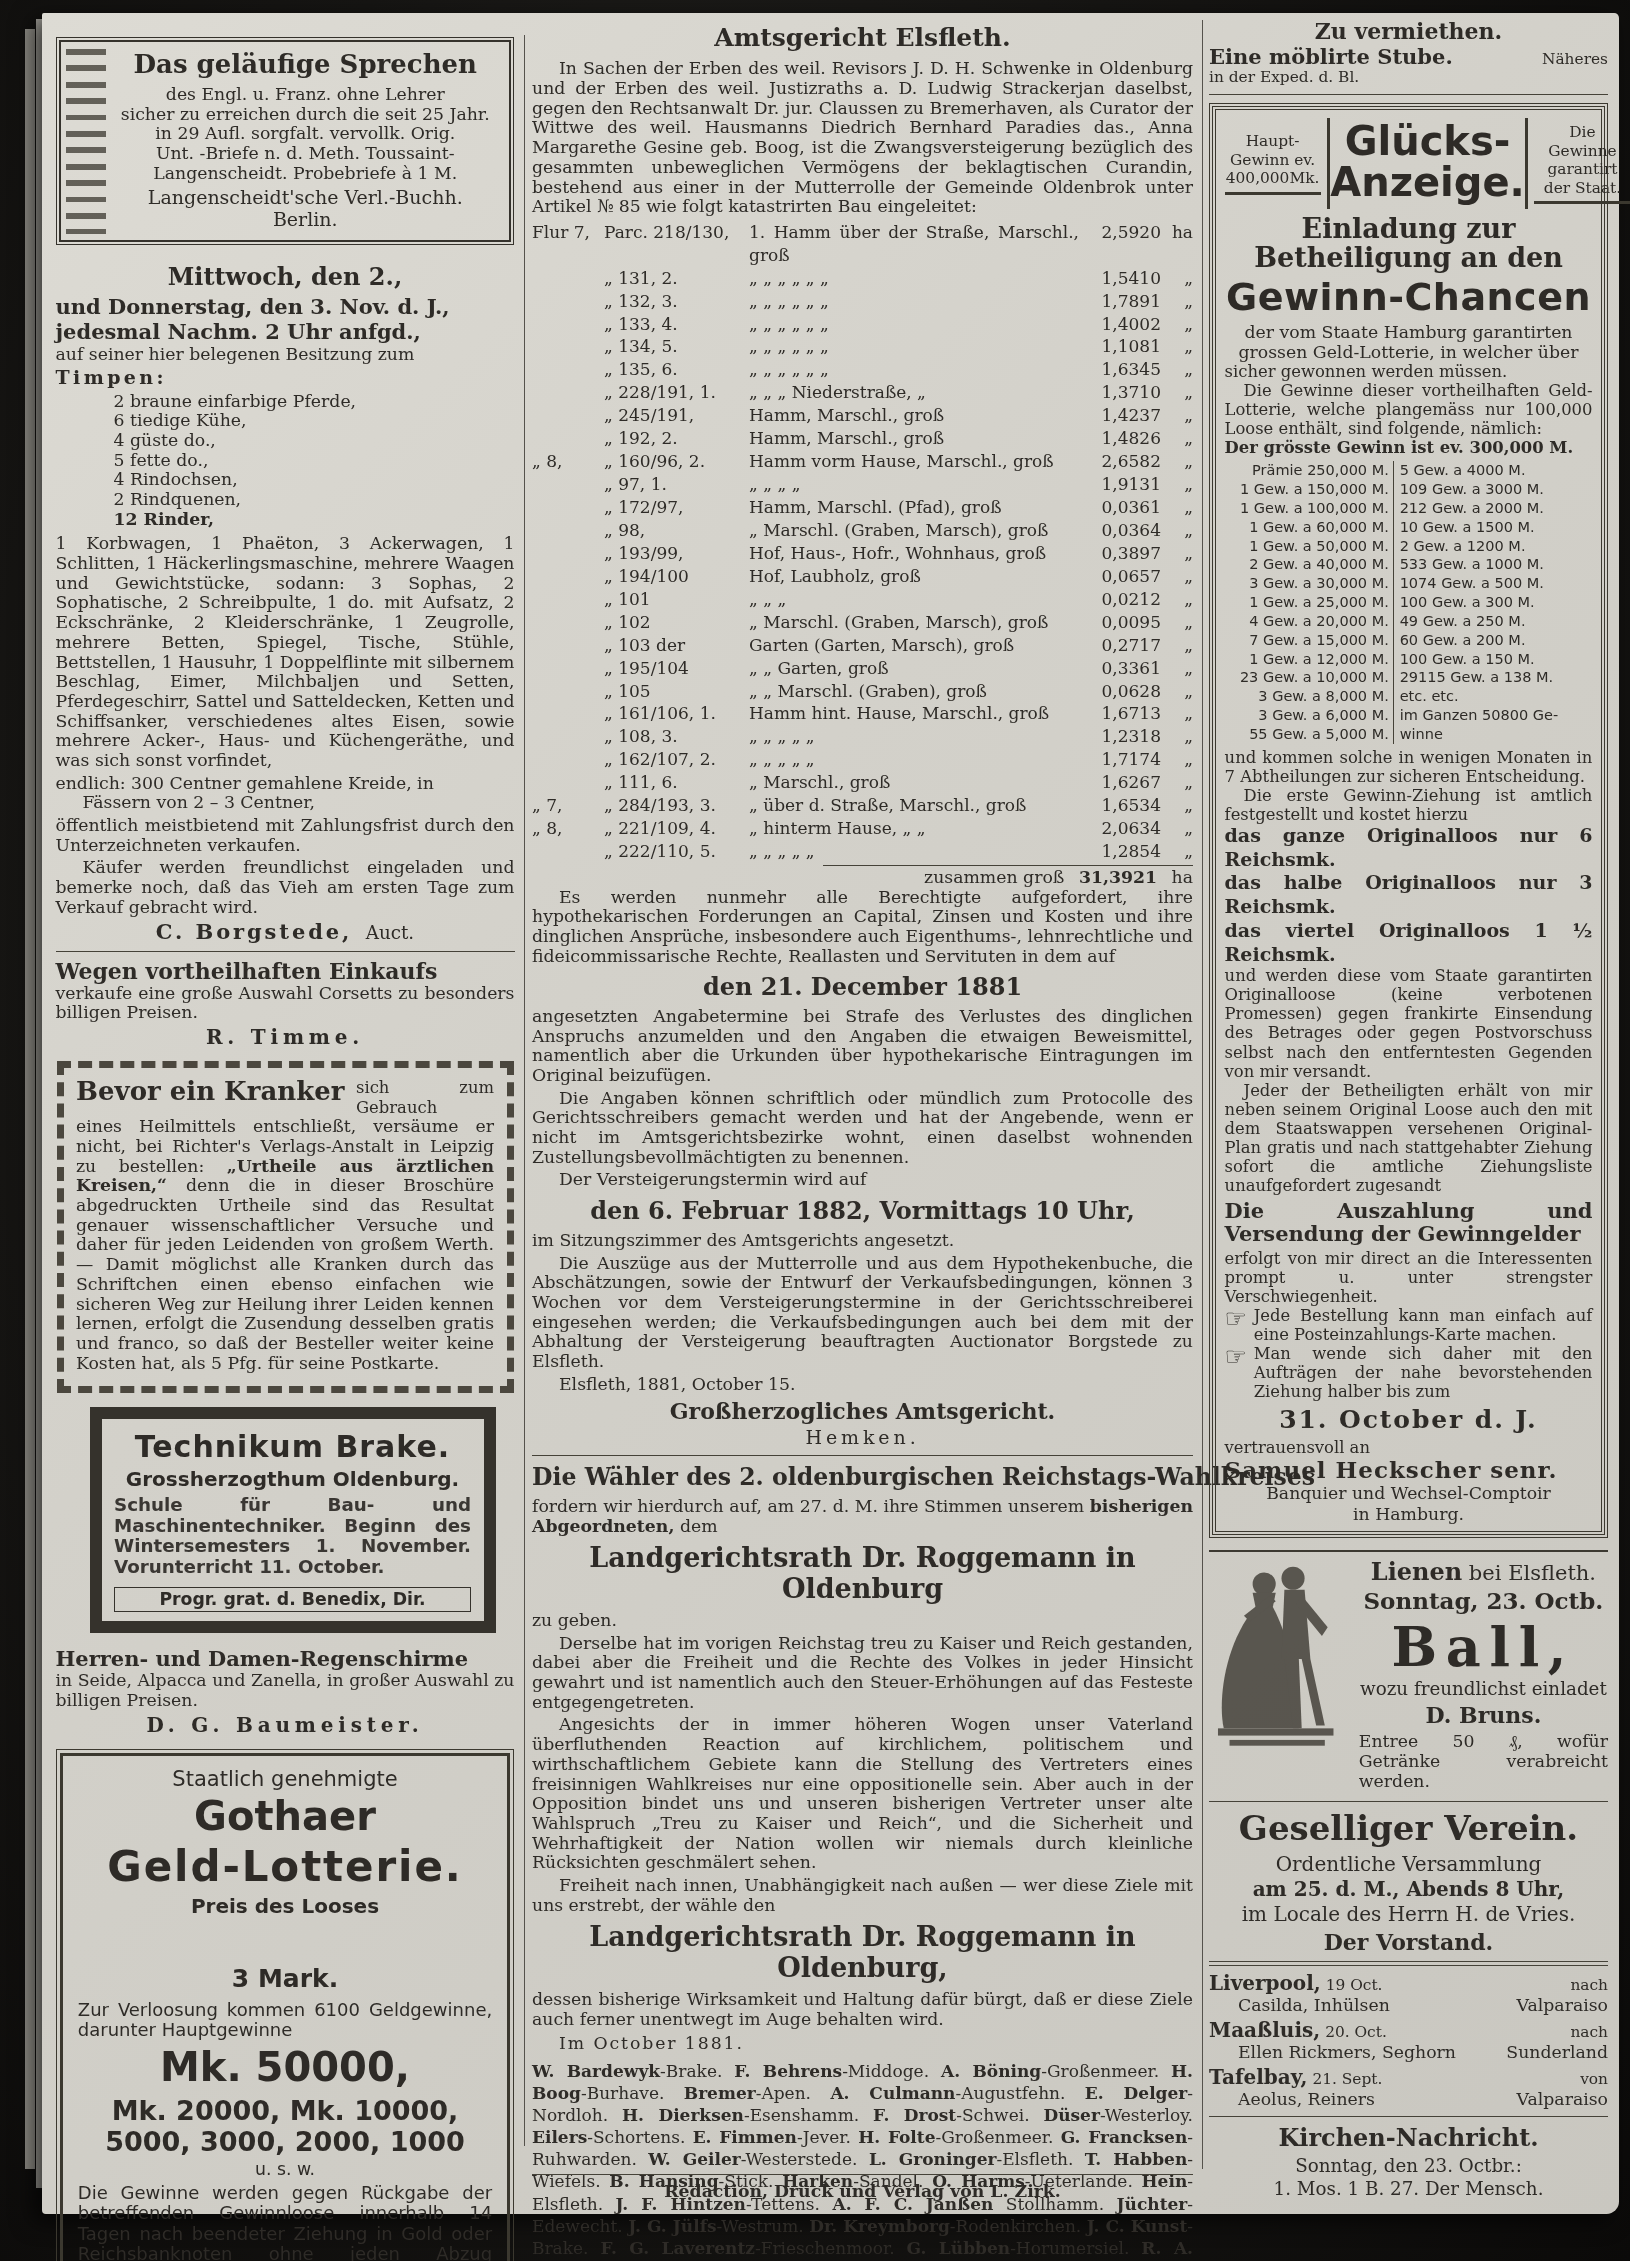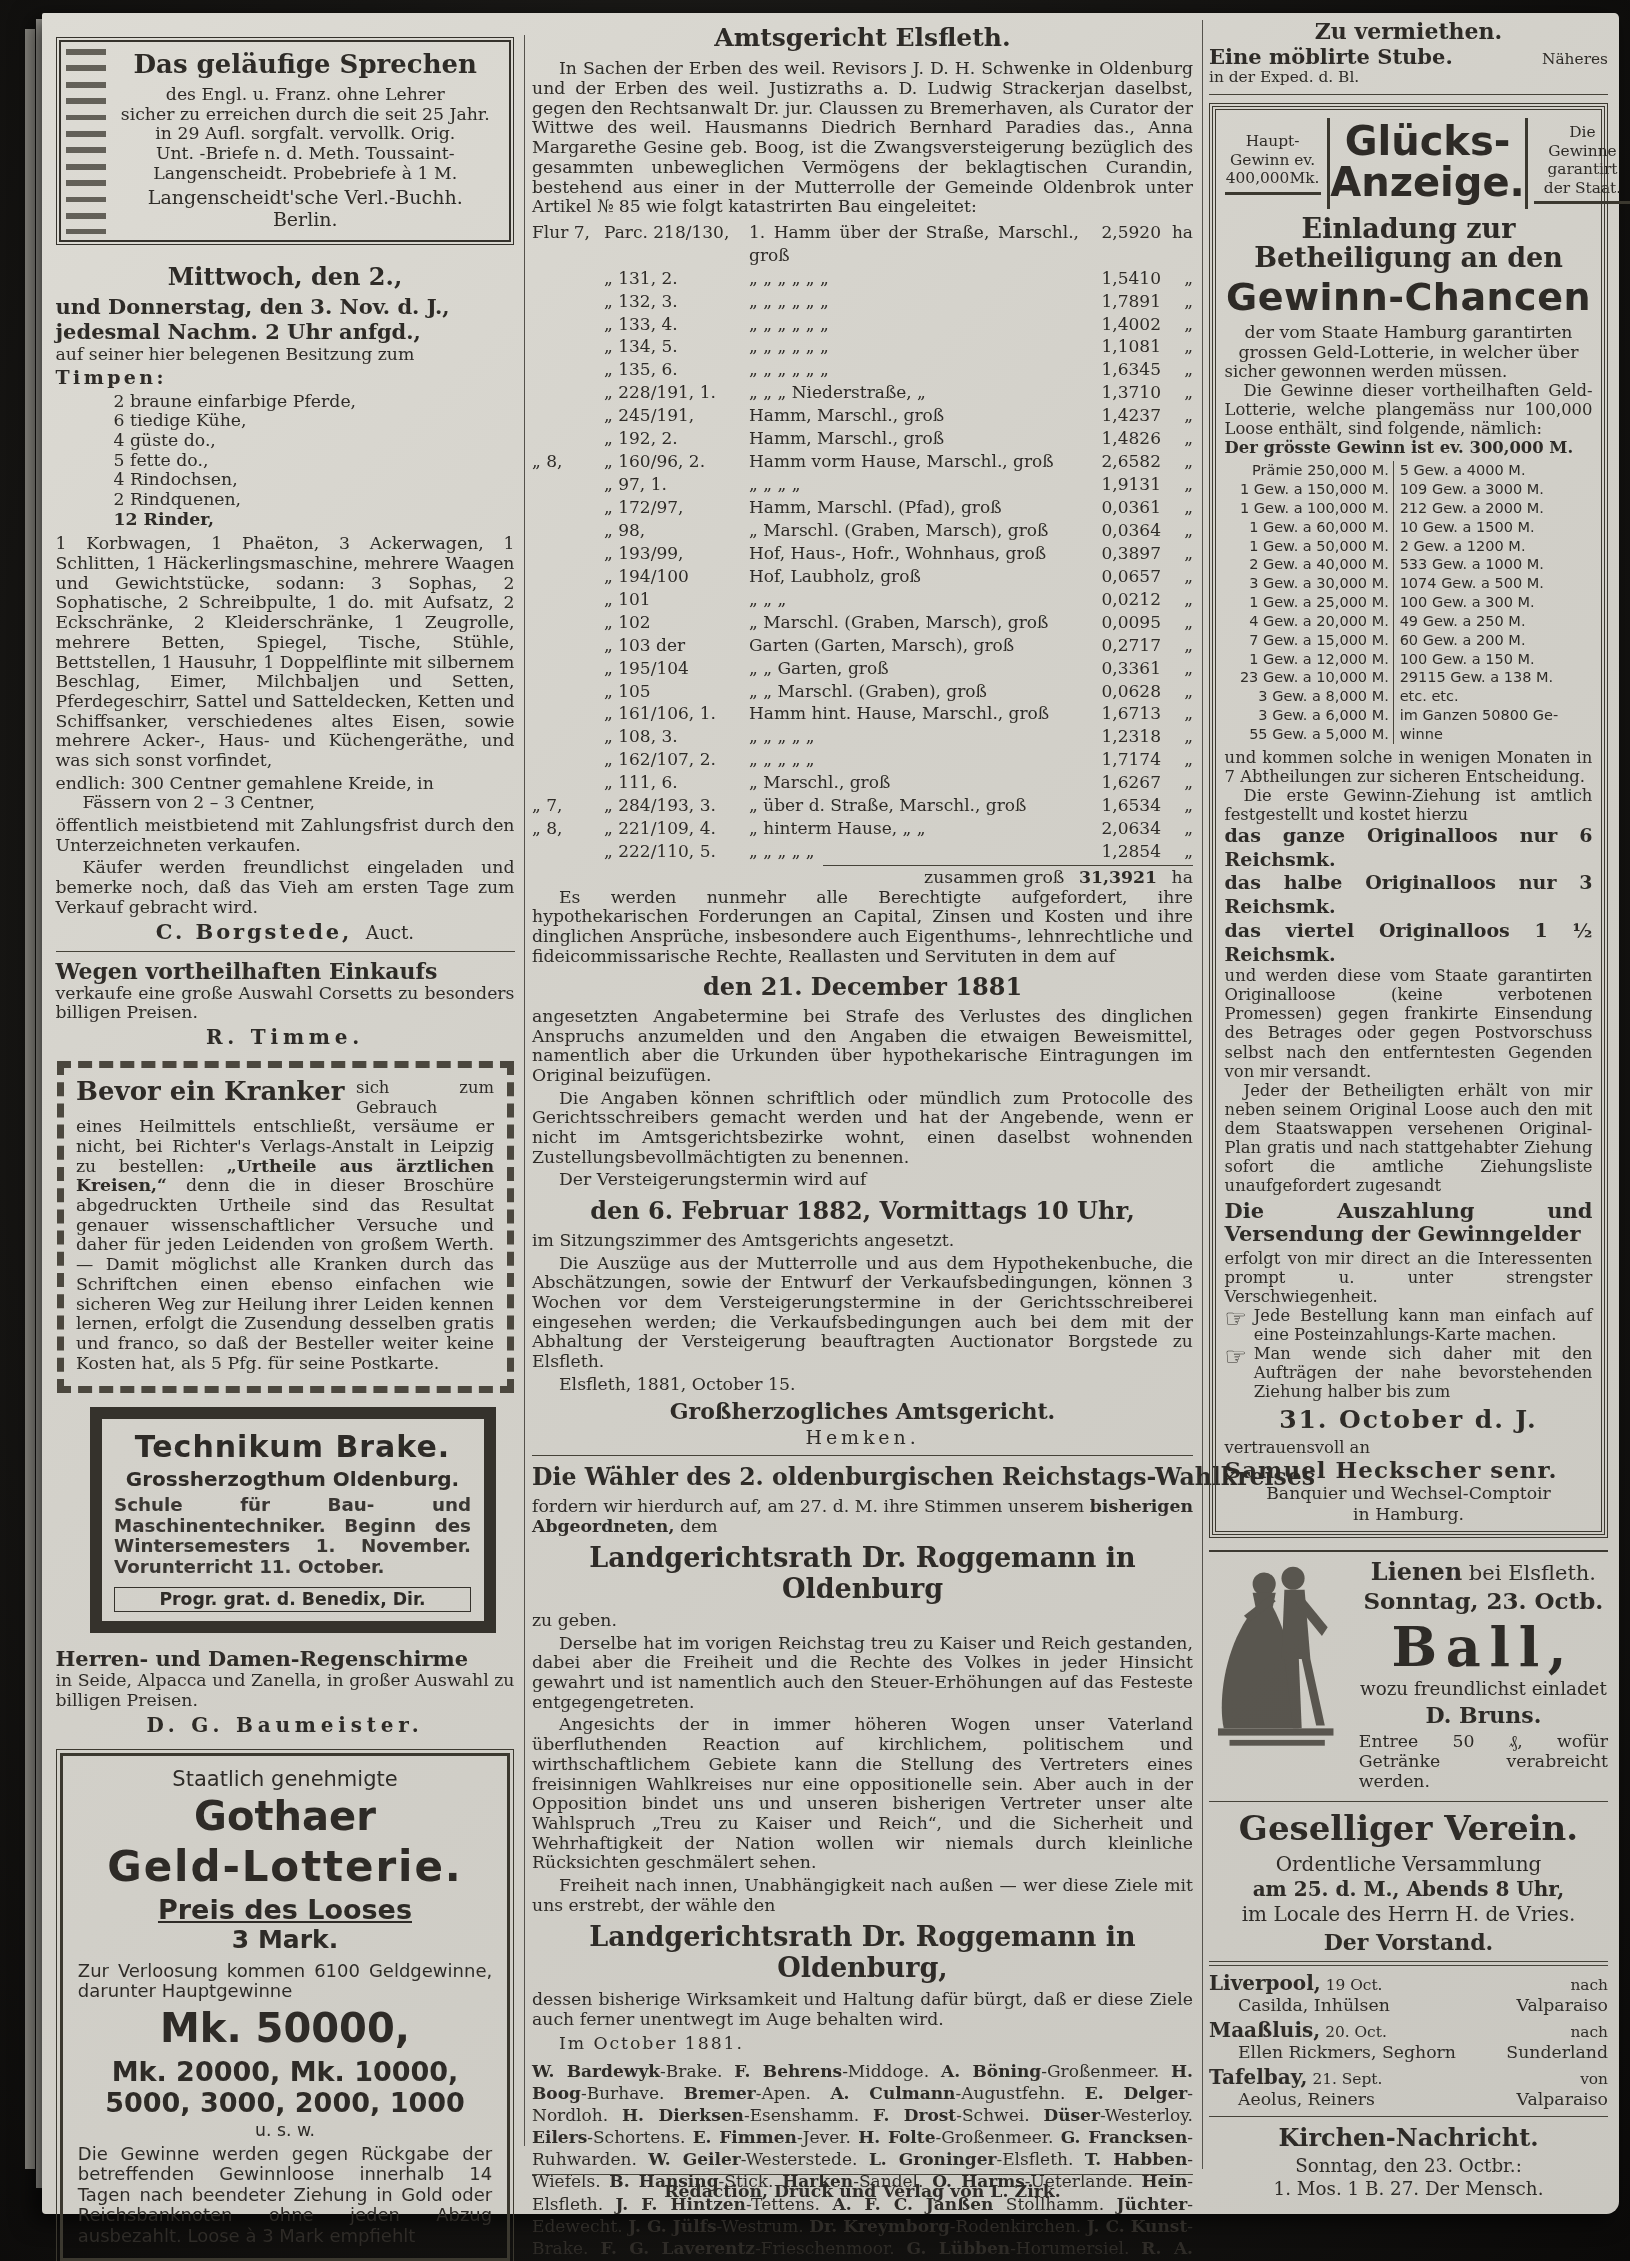--- a/index.html
+++ b/index.html
@@ -47,22 +47,22 @@
   .s-tech{font-size:20px;font-weight:bold;margin:3.9px 0;}
   .b-tech{font-size:18.3px;text-align:justify;font-weight:bold;color:#3a3733;}
   .f-tech{border:1.9px solid #35322c;margin-top:8.7px;padding:1.9px 4.8px;font-size:17.3px;font-weight:bold;}
   .schirme .l1{font-size:21px;font-weight:bold;}
   .boxGoth{border:3.4px solid #3b382f;outline:1.9px solid #3b382f;outline-offset:3.4px;
     margin:16.4px 4.8px 0 4.8px;padding:11.6px 14.5px;text-align:center;
     font-family:"DejaVu Sans","Liberation Sans",sans-serif;}
   .g-pre{font-size:21px;}
   .g-t1{font-size:40px;font-weight:bold;margin:2.9px 0;}
   .g-t2{font-size:42px;font-weight:bold;letter-spacing:1.9px;margin-bottom:4.8px;}
-  .g-s1{font-size:27px;font-weight:bold;text-decoration:underline;}
-  .g-s2{font-size:25px;font-weight:bold;margin-bottom:5.8px;}
+  .g-s1{font-size:20px;font-weight:bold;}
+  .g-s2{font-size:25px;font-weight:bold;margin-bottom:5.8px;margin-top:47px;}
   .g-body{font-size:18px;text-align:justify;}
   .g-big{font-size:40px;font-weight:bold;margin:4.8px 0;}
   .g-mid{font-size:27px;font-weight:bold;}
   .g-usw{font-size:17.3px;margin:2.9px 0;}
 
   
   .t-amts{font-size:25px;font-weight:bold;text-align:center;margin-bottom:6.7px;}
   .ptable{margin:3.9px 0 1.9px 0;font-size:17px;}
   .trow{display:flex;line-height:1.35;}
   .c-flur{width:72px;flex:none;}

